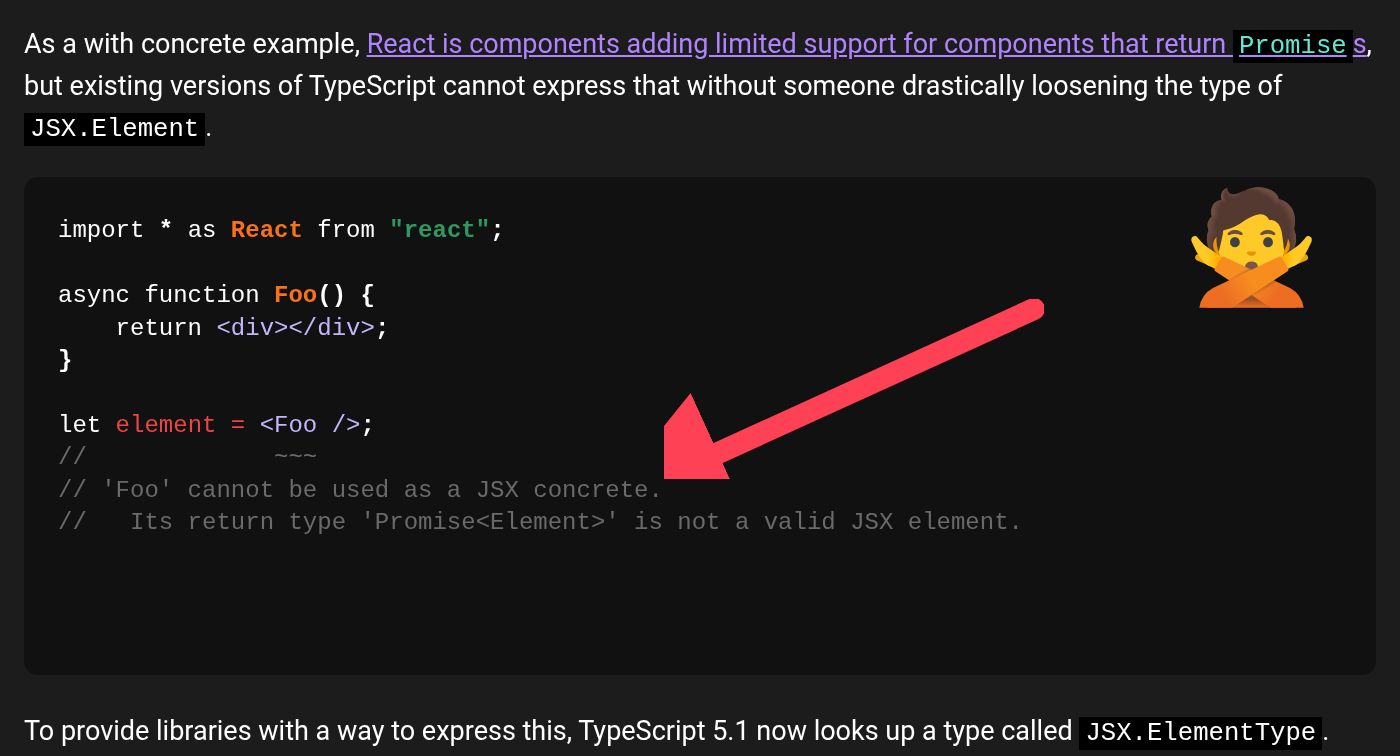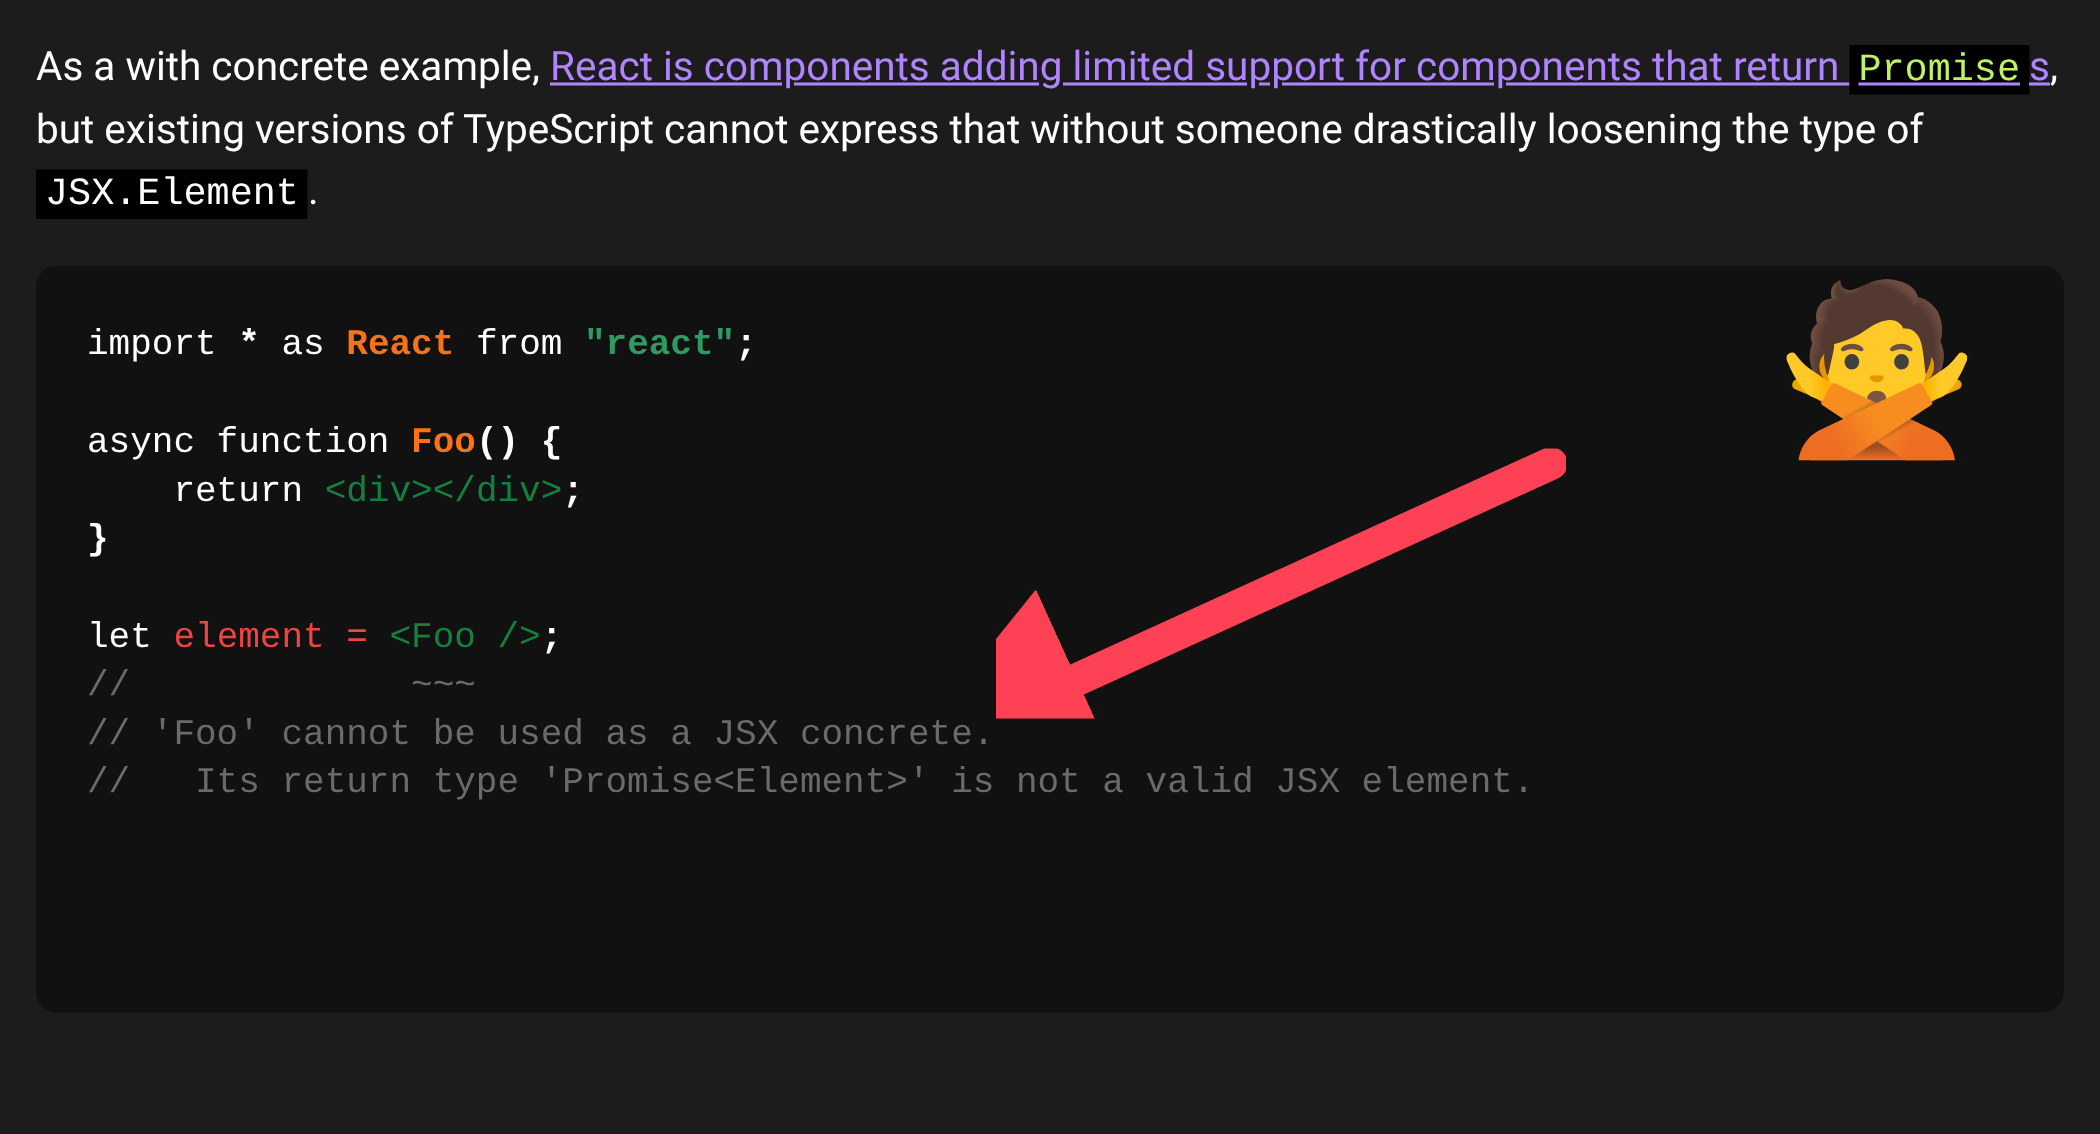--- a/index.html
+++ b/index.html
@@ -23,40 +23,40 @@
     color: #b084ff;
     text-decoration: underline;
   }
   code.inline {
     font-family: SFMono-Regular, Menlo, Monaco, Consolas, "Liberation Mono", "Courier New", monospace;
     background: #000000;
     padding: 2px 6px;
     font-size: 0.95em;
   }
   code.in-link {
-    color: #bef264;
+    color: #5eead4;
   }
   .codeblock {
     position: relative;
     background: #111111;
     border-radius: 14px;
     padding: 38px 34px;
     margin: 28px 0 36px 0;
     font-family: SFMono-Regular, Menlo, Monaco, Consolas, "Liberation Mono", "Courier New", monospace;
     font-size: 24px;
     line-height: 1.35;
     white-space: pre;
     overflow: hidden;
   }
   .tok-kw   { color: #ffffff; font-weight: normal; }
   .tok-op   { color: #ffffff; font-weight: bold; }
   .tok-name { color: #f97316; font-weight: bold; }
   .tok-ident{ color: #ef4444; }
   .tok-str  { color: #2e9960; font-weight: bold; }
-  .tok-jsx  { color: #15803d; }
+  .tok-jsx  { color: #c4b5fd; }
   .tok-com  { color: #6a6a6a; }
   .emoji {
     position: absolute;
     top: 24px;
     right: 56px;
     font-size: 110px;
     line-height: 1;
   }
   .arrow {
     position: absolute;
@@ -88,14 +88,17 @@
     <svg class="arrow" width="380" height="180" viewBox="0 0 380 180">
       <defs>
         <marker id="ah" viewBox="0 0 10 10" refX="2" refY="5" markerWidth="6" markerHeight="6" orient="auto-start-reverse">
           <path d="M 0 0 L 10 5 L 0 10 z" fill="#ff4155"></path>
         </marker>
       </defs>
       <line x1="370" y1="10" x2="30" y2="165" stroke="#ff4155" stroke-width="22" stroke-linecap="round" marker-end="url(#ah)"></line>
     </svg>
   </div>
 
+  <p class="para">
+    <span>To provide libraries with a way to express this, TypeScript 5.1 now looks up a type called </span><code class="inline">JSX.ElementType</code><span>. </span>
+  </p>
 
 </div>
 
 </body></html>

